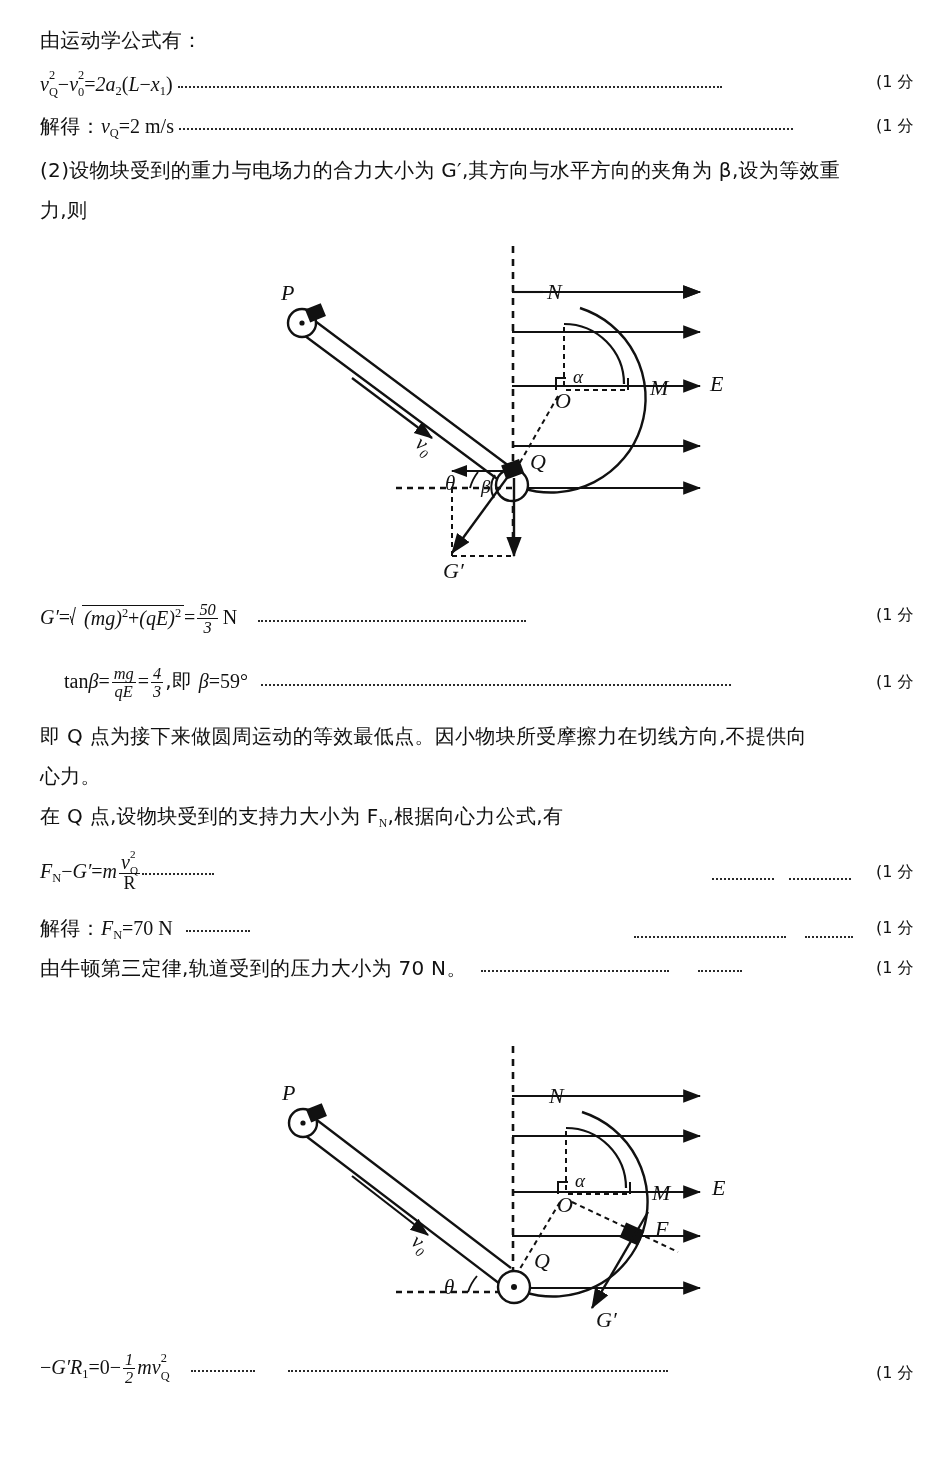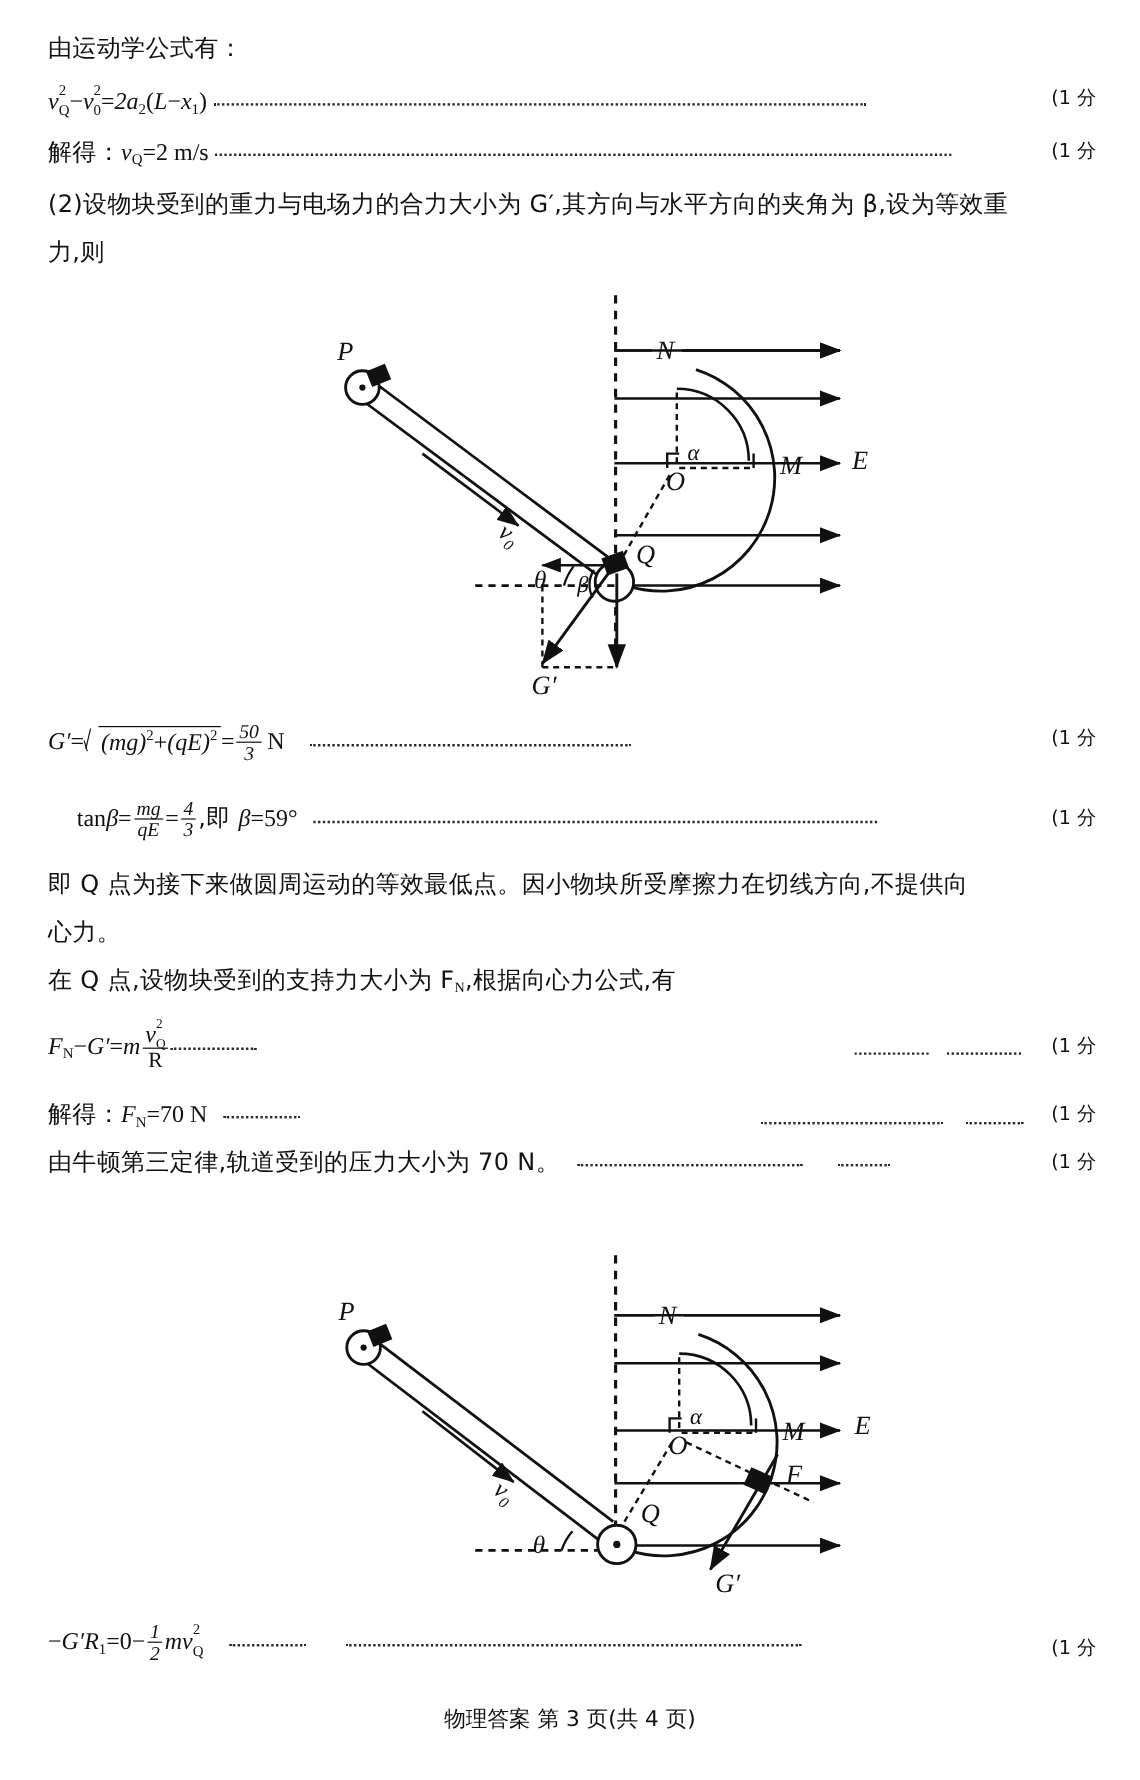--- a/index.html
+++ b/index.html
@@ -380,15 +380,14 @@
     </svg>
   </div>
 
   <div class="line" style="top:1352px;">
     <span class="math"><span class="up">−</span><span>G′</span><span>R</span><span class="sub">1</span><span class="up">=</span><span class="up">0</span><span class="up">−</span><span class="frac"><span class="num">1</span><span class="den">2</span></span><span>m</span><span>v</span><span class="supsub"><span class="s1">2</span><span class="s2">Q</span></span></span>
     <span class="leader" style="width:64px; margin-left:16px;"></span>
     <span class="leader" style="width:380px; margin-left:28px;"></span>
   </div>
   <div class="marks" style="top:1363px; left:876px;">(1 分</div>
 
-  <div class="footer" style="top:1420px;">物理答案 第 3 页(共 4 页)</div>
 
 </div>
 
 </body></html>

